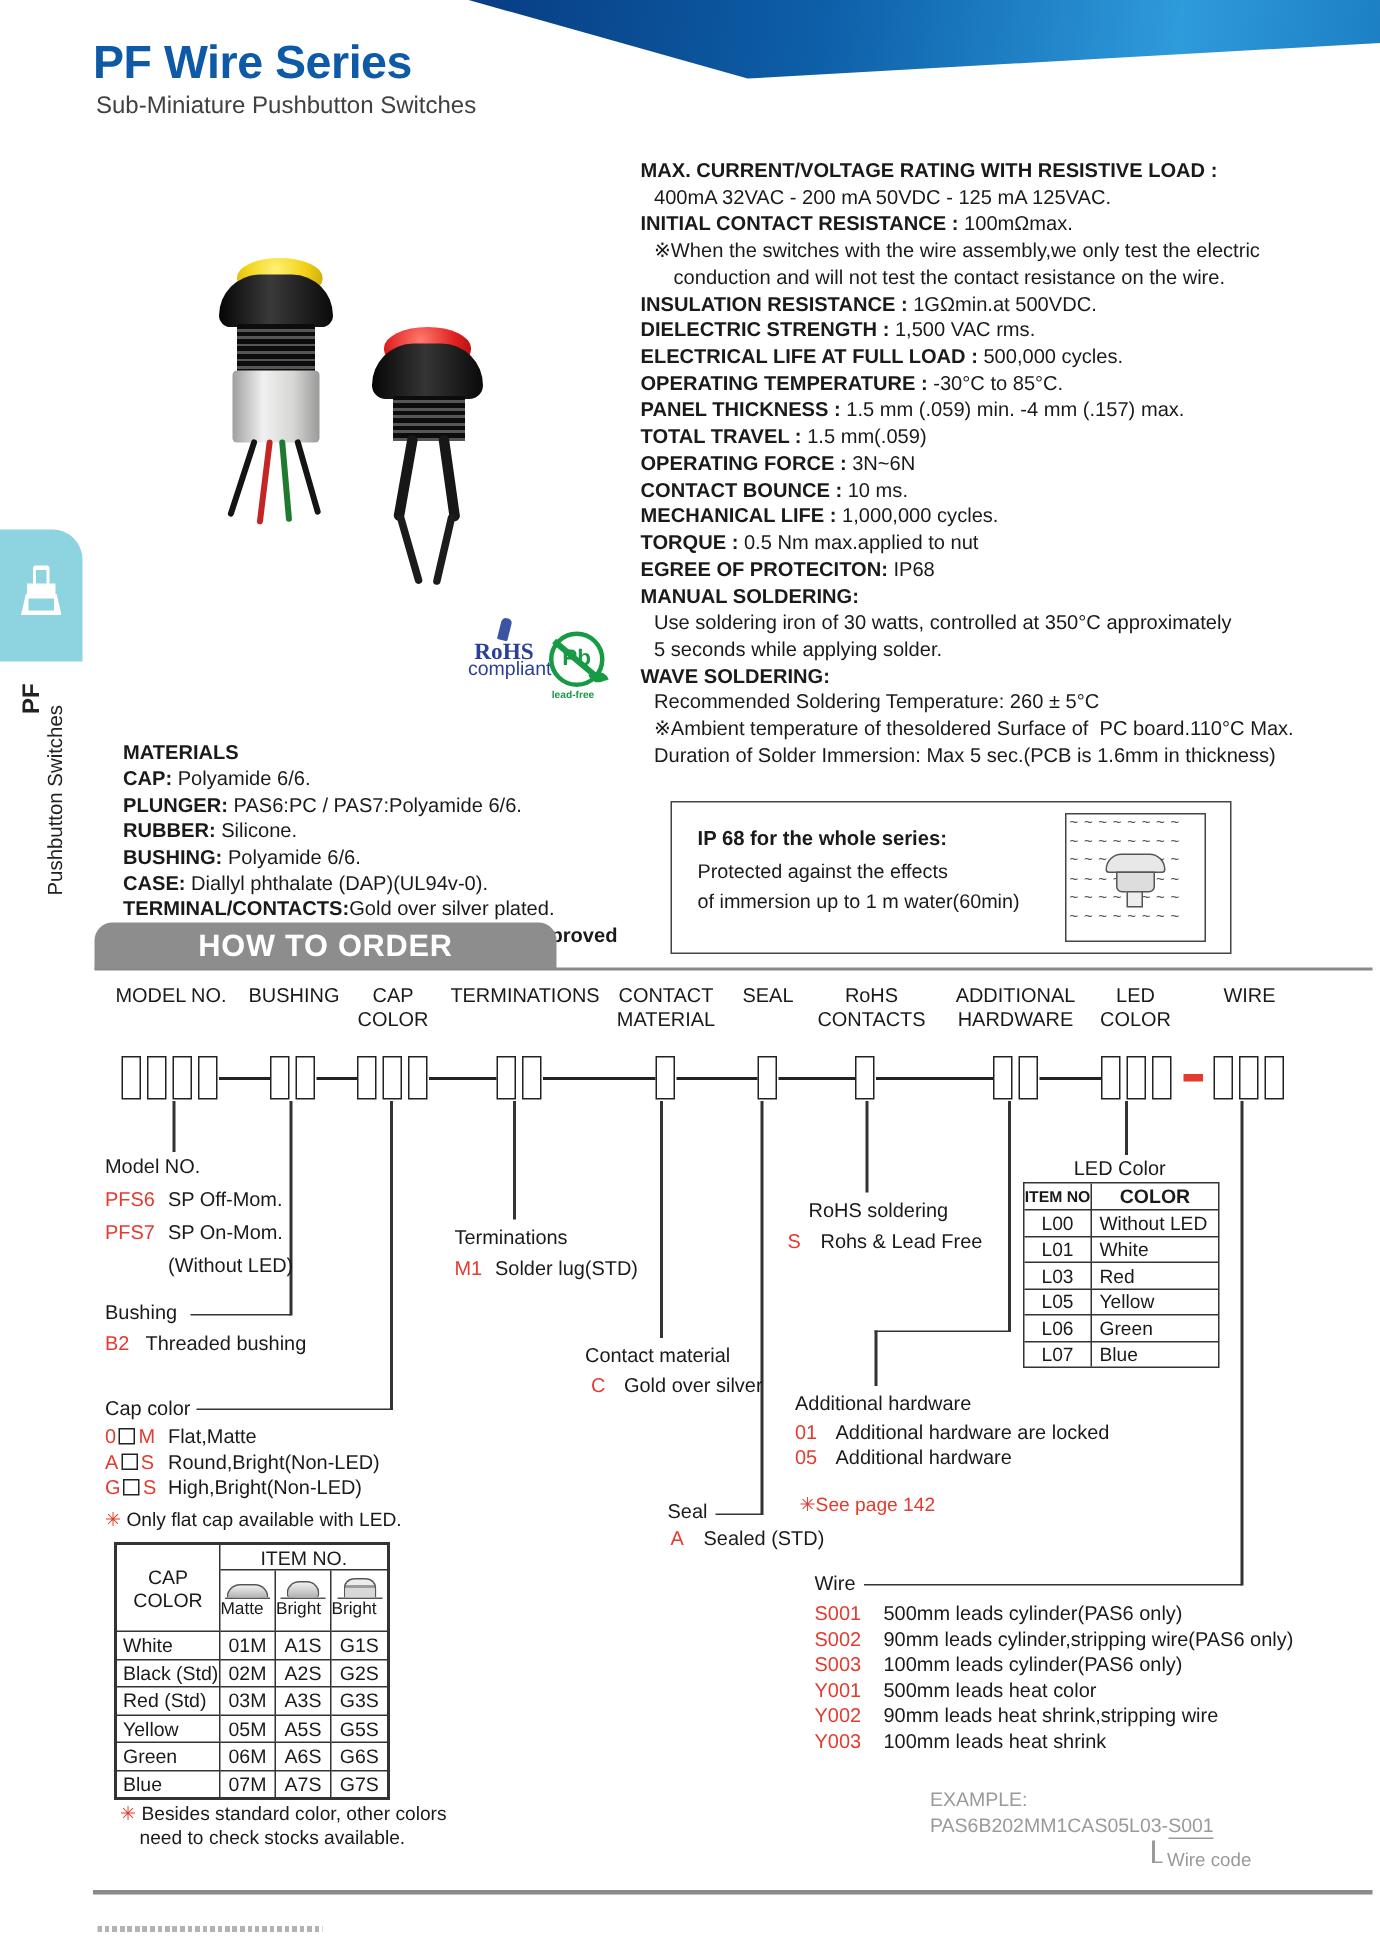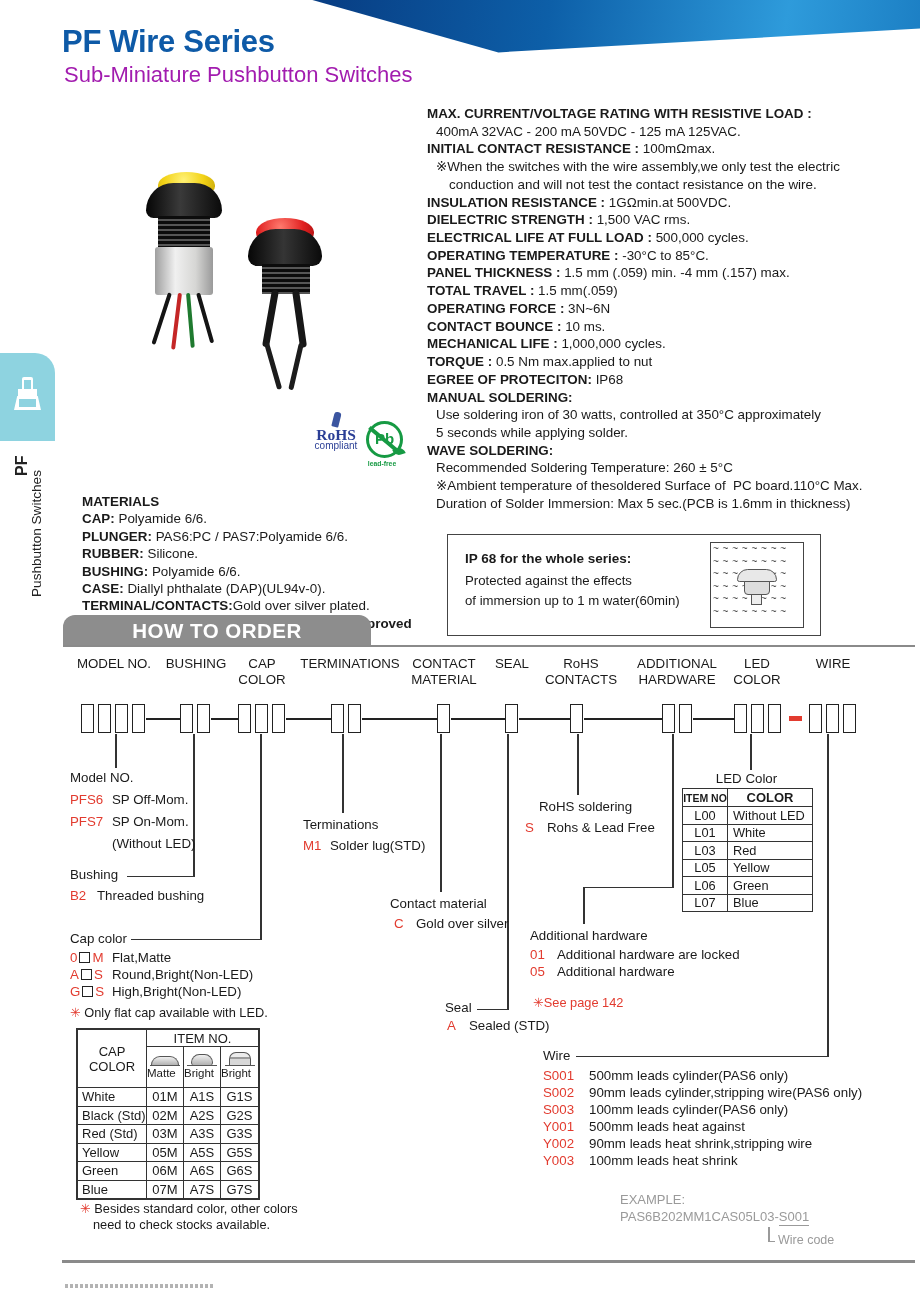--- a/index.html
+++ b/index.html
@@ -9,21 +9,21 @@
   .b{font-weight:bold;}
   .red{color:#e23b2f;}
   .gray{color:#9a9a9a;}
   .nowrap{white-space:nowrap;}
 
   
   .wedge{position:absolute;left:300px;top:0;width:620px;height:54px;
          background:linear-gradient(98deg,#083f85 5%,#0d5fa8 40%,#2e9bdb 78%,#1c7fc4 100%);
          clip-path:polygon(2% 0,100% 0,100% 53%,32% 97%);}
   .title{position:absolute;left:62px;top:24px;font-size:31px;font-weight:bold;color:#0e5aa7;letter-spacing:-.3px;}
-  .subtitle{position:absolute;left:64px;top:62px;font-size:22px;color:#a21caf;}
+  .subtitle{position:absolute;left:64px;top:62px;font-size:16px;color:#404040;}
 
   
   .tab{position:absolute;left:0;top:353px;width:55px;height:88px;background:#8ed3e0;border-radius:0 20px 0 0;}
   .swicon{position:absolute;left:14px;top:24px;width:28px;height:40px;}
   .swicon .p1{position:absolute;left:8px;top:0;width:11px;height:14px;background:#fff;border-radius:2px;}
   .swicon .p2{position:absolute;left:4px;top:12px;width:19px;height:8px;background:#fff;}
   .swicon .p3{position:absolute;left:0;top:19px;width:27px;height:14px;background:#fff;
               clip-path:polygon(12% 0,88% 0,100% 100%,0 100%);}
   .swicon .h1{position:absolute;left:10px;top:3px;width:7px;height:9px;background:#8ed3e0;}
   .swicon .h2{position:absolute;left:5px;top:22px;width:17px;height:8px;background:#8ed3e0;}
@@ -31,21 +31,21 @@
 
   
   .art{position:absolute;border:none;}
   .thread{background:repeating-linear-gradient(180deg,#0c0c0c 0 3px,#565656 3px 5px);}
   .wire{position:absolute;border-radius:4px;}
 
   
   .rohs{position:absolute;left:312px;top:412px;width:48px;text-align:center;color:#2b3f96;}
   .rohs .glyph{width:7px;height:15px;background:#3b55a0;border-radius:3px 3px 1px 1px;margin:0 auto;transform:rotate(14deg);}
   .rohs .word{font-family:"Liberation Serif","DejaVu Serif",serif;font-weight:bold;font-size:15.5px;line-height:15px;}
-  .rohs .sub{font-size:10px;line-height:8px;}
+  .rohs .sub{font-size:13px;line-height:8px;}
   .pb{position:absolute;left:366px;top:421px;width:31px;height:31px;border:3.5px solid #169a43;border-radius:50%;}
   .pb .t{position:absolute;left:0;top:6px;width:31px;text-align:center;font-weight:bold;font-size:15px;color:#169a43;}
   .pb .x{position:absolute;left:-4px;top:14px;width:39px;height:3.5px;background:#169a43;transform:rotate(40deg);}
   .pb .leaf{position:absolute;left:24px;top:24px;width:12px;height:7px;background:#169a43;border-radius:0 9px 0 9px;transform:rotate(-18deg);}
   .pbsub{position:absolute;left:358px;top:460px;width:48px;text-align:center;font-size:6.8px;font-weight:bold;color:#169a43;}
 
   
   .spec{position:absolute;left:427px;top:105px;width:490px;}
   .spec .ln{font-size:13.4px;line-height:17.72px;white-space:pre-wrap;}
   .mats{position:absolute;left:82px;top:457px;width:345px;margin-top:36px;}
@@ -429,21 +429,21 @@
 
   <div class="olabel" style="left:543px;top:1048px;">Wire</div>
   <div class="wlist">
 
       <div class="witem"><span class="wcode">S001</span><span>500mm leads cylinder(PAS6 only)</span></div>
 
       <div class="witem"><span class="wcode">S002</span><span>90mm leads cylinder,stripping wire(PAS6 only)</span></div>
 
       <div class="witem"><span class="wcode">S003</span><span>100mm leads cylinder(PAS6 only)</span></div>
 
-      <div class="witem"><span class="wcode">Y001</span><span>500mm leads heat against</span></div>
+      <div class="witem"><span class="wcode">Y001</span><span>500mm leads heat color</span></div>
 
       <div class="witem"><span class="wcode">Y002</span><span>90mm leads heat shrink,stripping wire</span></div>
 
       <div class="witem"><span class="wcode">Y003</span><span>100mm leads heat shrink</span></div>
     </div>
 
   <div class="abs gray" style="left:620px;top:1192px;font-size:13px;">EXAMPLE:</div>
   <div class="abs gray nowrap" style="left:620px;top:1209px;font-size:13px;"><span>PAS6B202MM1CAS05L03-</span><span class="uline">S001</span></div>
   <div class="vl" style="left:768px;top:1227px;height:15px;background:#9a9a9a;"></div>
   <div class="hl" style="left:768px;top:1240.5px;width:7px;background:#9a9a9a;"></div>

